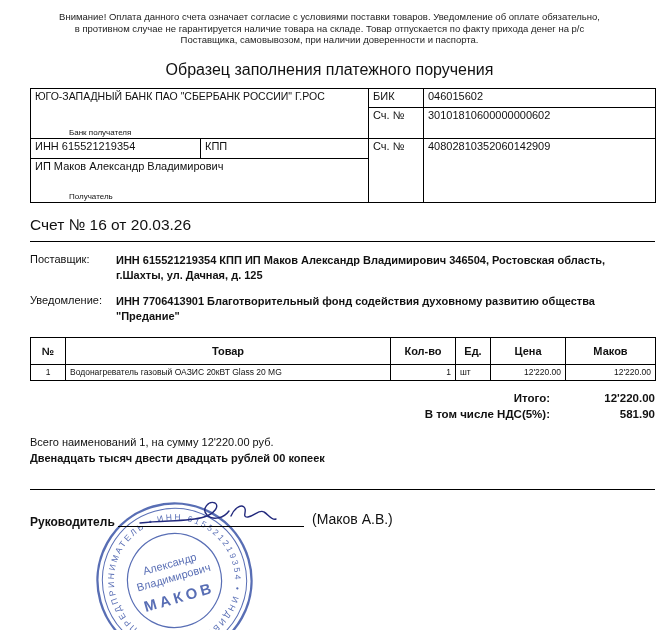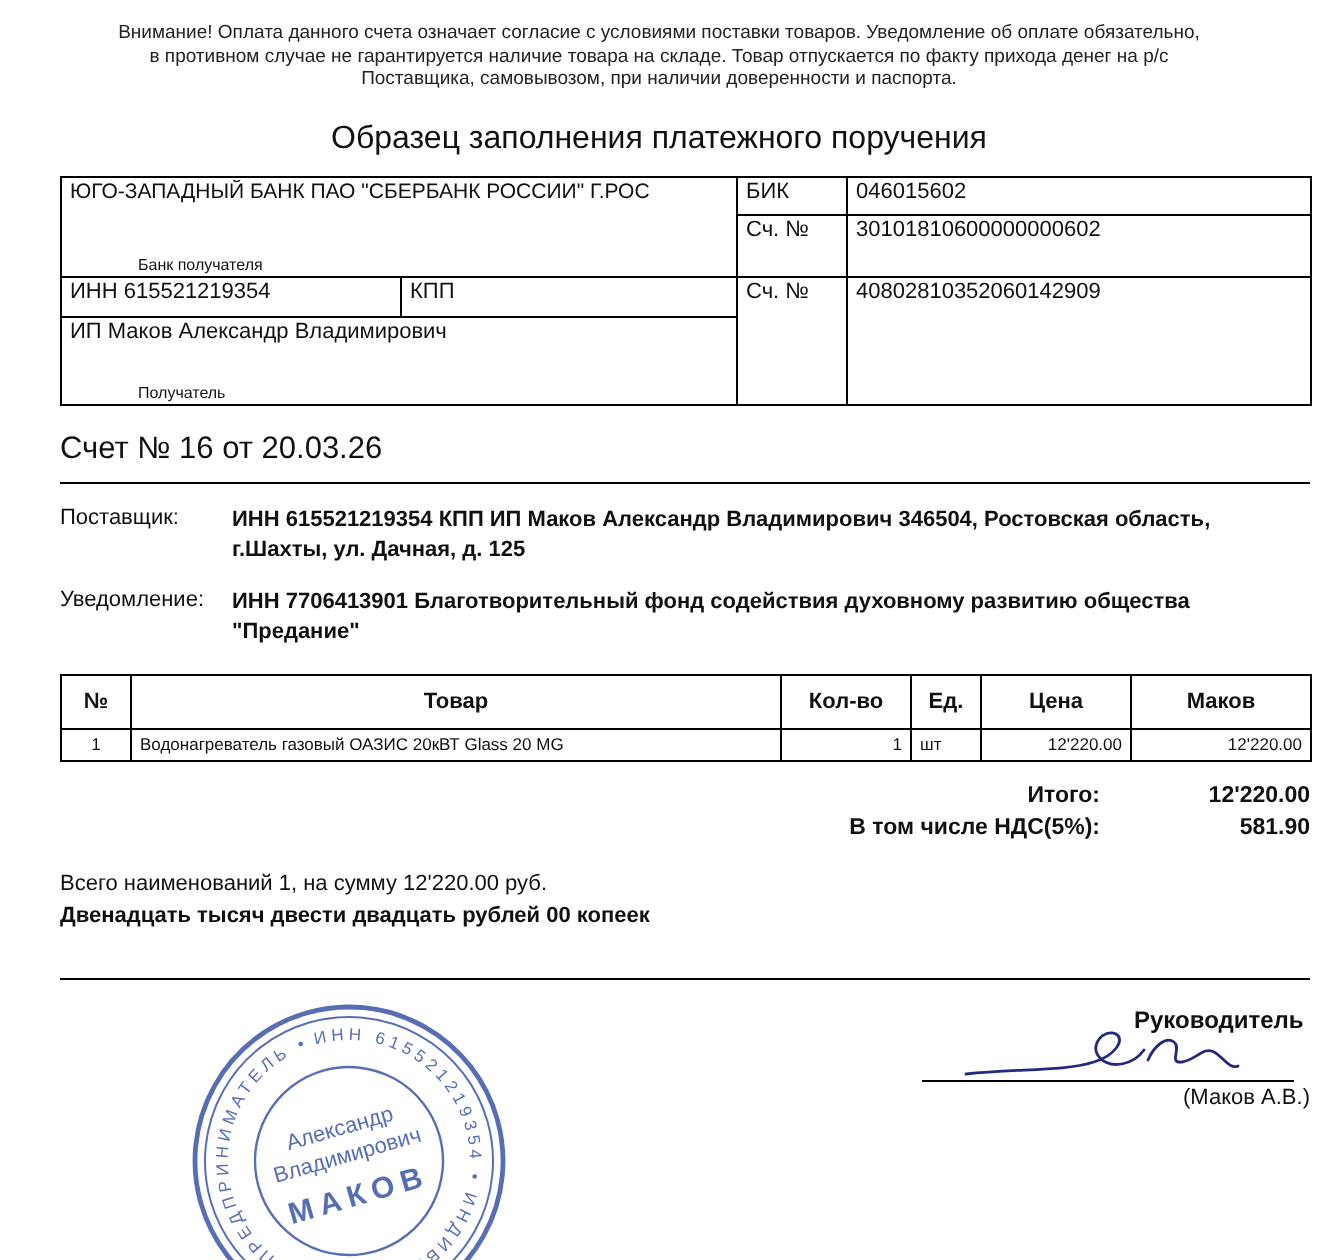--- a/index.html
+++ b/index.html
@@ -46,25 +46,25 @@
   .item-name { font-size: 8px; }
 
   .totals { margin-top: 9px; font-weight: bold; font-size: 11.5px; }
   .t-row { display: flex; justify-content: flex-end; line-height: 16px; }
   .t-val { width: 105px; text-align: right; }
 
   .summary-line { margin-top: 14px; font-size: 11px; }
   .amount-words { margin-top: 4px; font-weight: bold; font-size: 11px; }
 
   .sig-rule { border: none; border-top: 1.5px solid #000; margin: 25px 0 0 0; height: 0; }
-  .sig-row { margin-top: 13px; display: flex; align-items: flex-end; position: relative; z-index: 2; flex-direction: column; }
+  .sig-row { margin-top: 13px; display: flex; align-items: flex-end; position: relative; z-index: 2; }
   .sig-role { font-weight: bold; font-size: 12px; width: 88px; }
   .sig-area { width: 186px; border-bottom: 1px solid #000; position: relative; height: 24px; margin: 0 8px 2px 0; }
   .sig-svg { position: absolute; left: 20px; bottom: -3px; }
-  .sig-name { font-size: 11px; padding-bottom: 2px; }
+  .sig-name { font-size: 14px; padding-bottom: 2px; }
 
   .stamp { position: absolute; left: 92px; top: 498px; opacity: 0.85; z-index: 1; }
 </style>
 </head>
 <body>
 
 <div class="notice">Внимание! Оплата данного счета означает согласие с условиями поставки товаров. Уведомление об оплате обязательно, в противном случае не гарантируется наличие товара на складе. Товар отпускается по факту прихода денег на р/с Поставщика, самовывозом, при наличии доверенности и паспорта.</div>
 
 <div class="subtitle">Образец заполнения платежного поручения</div>
 

